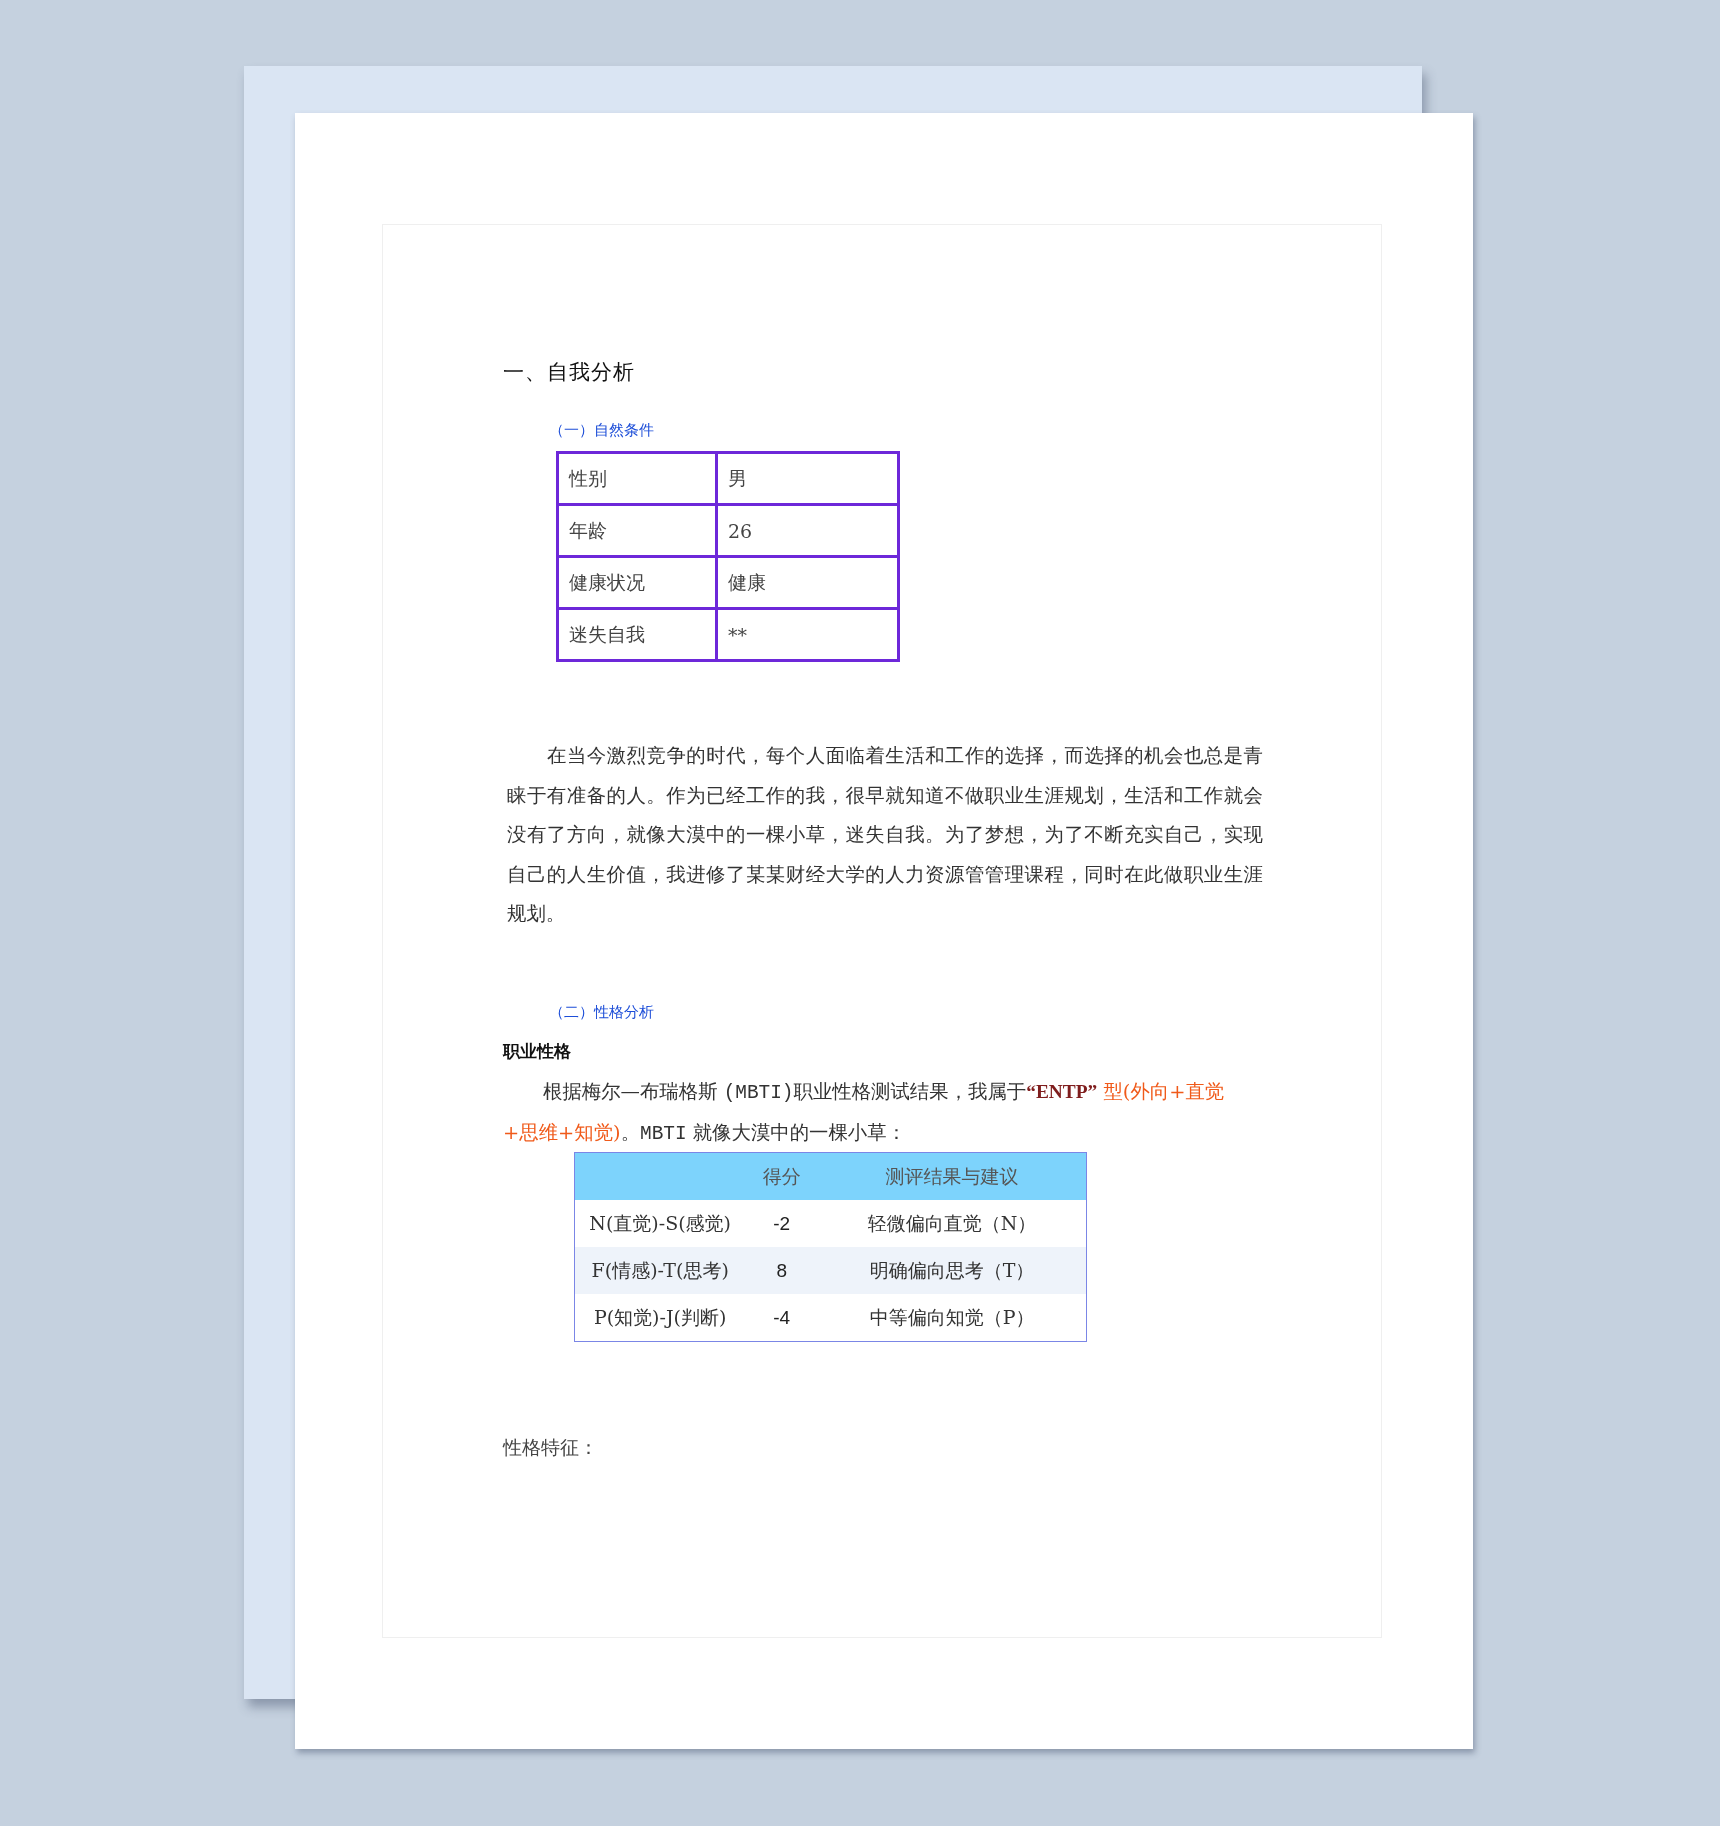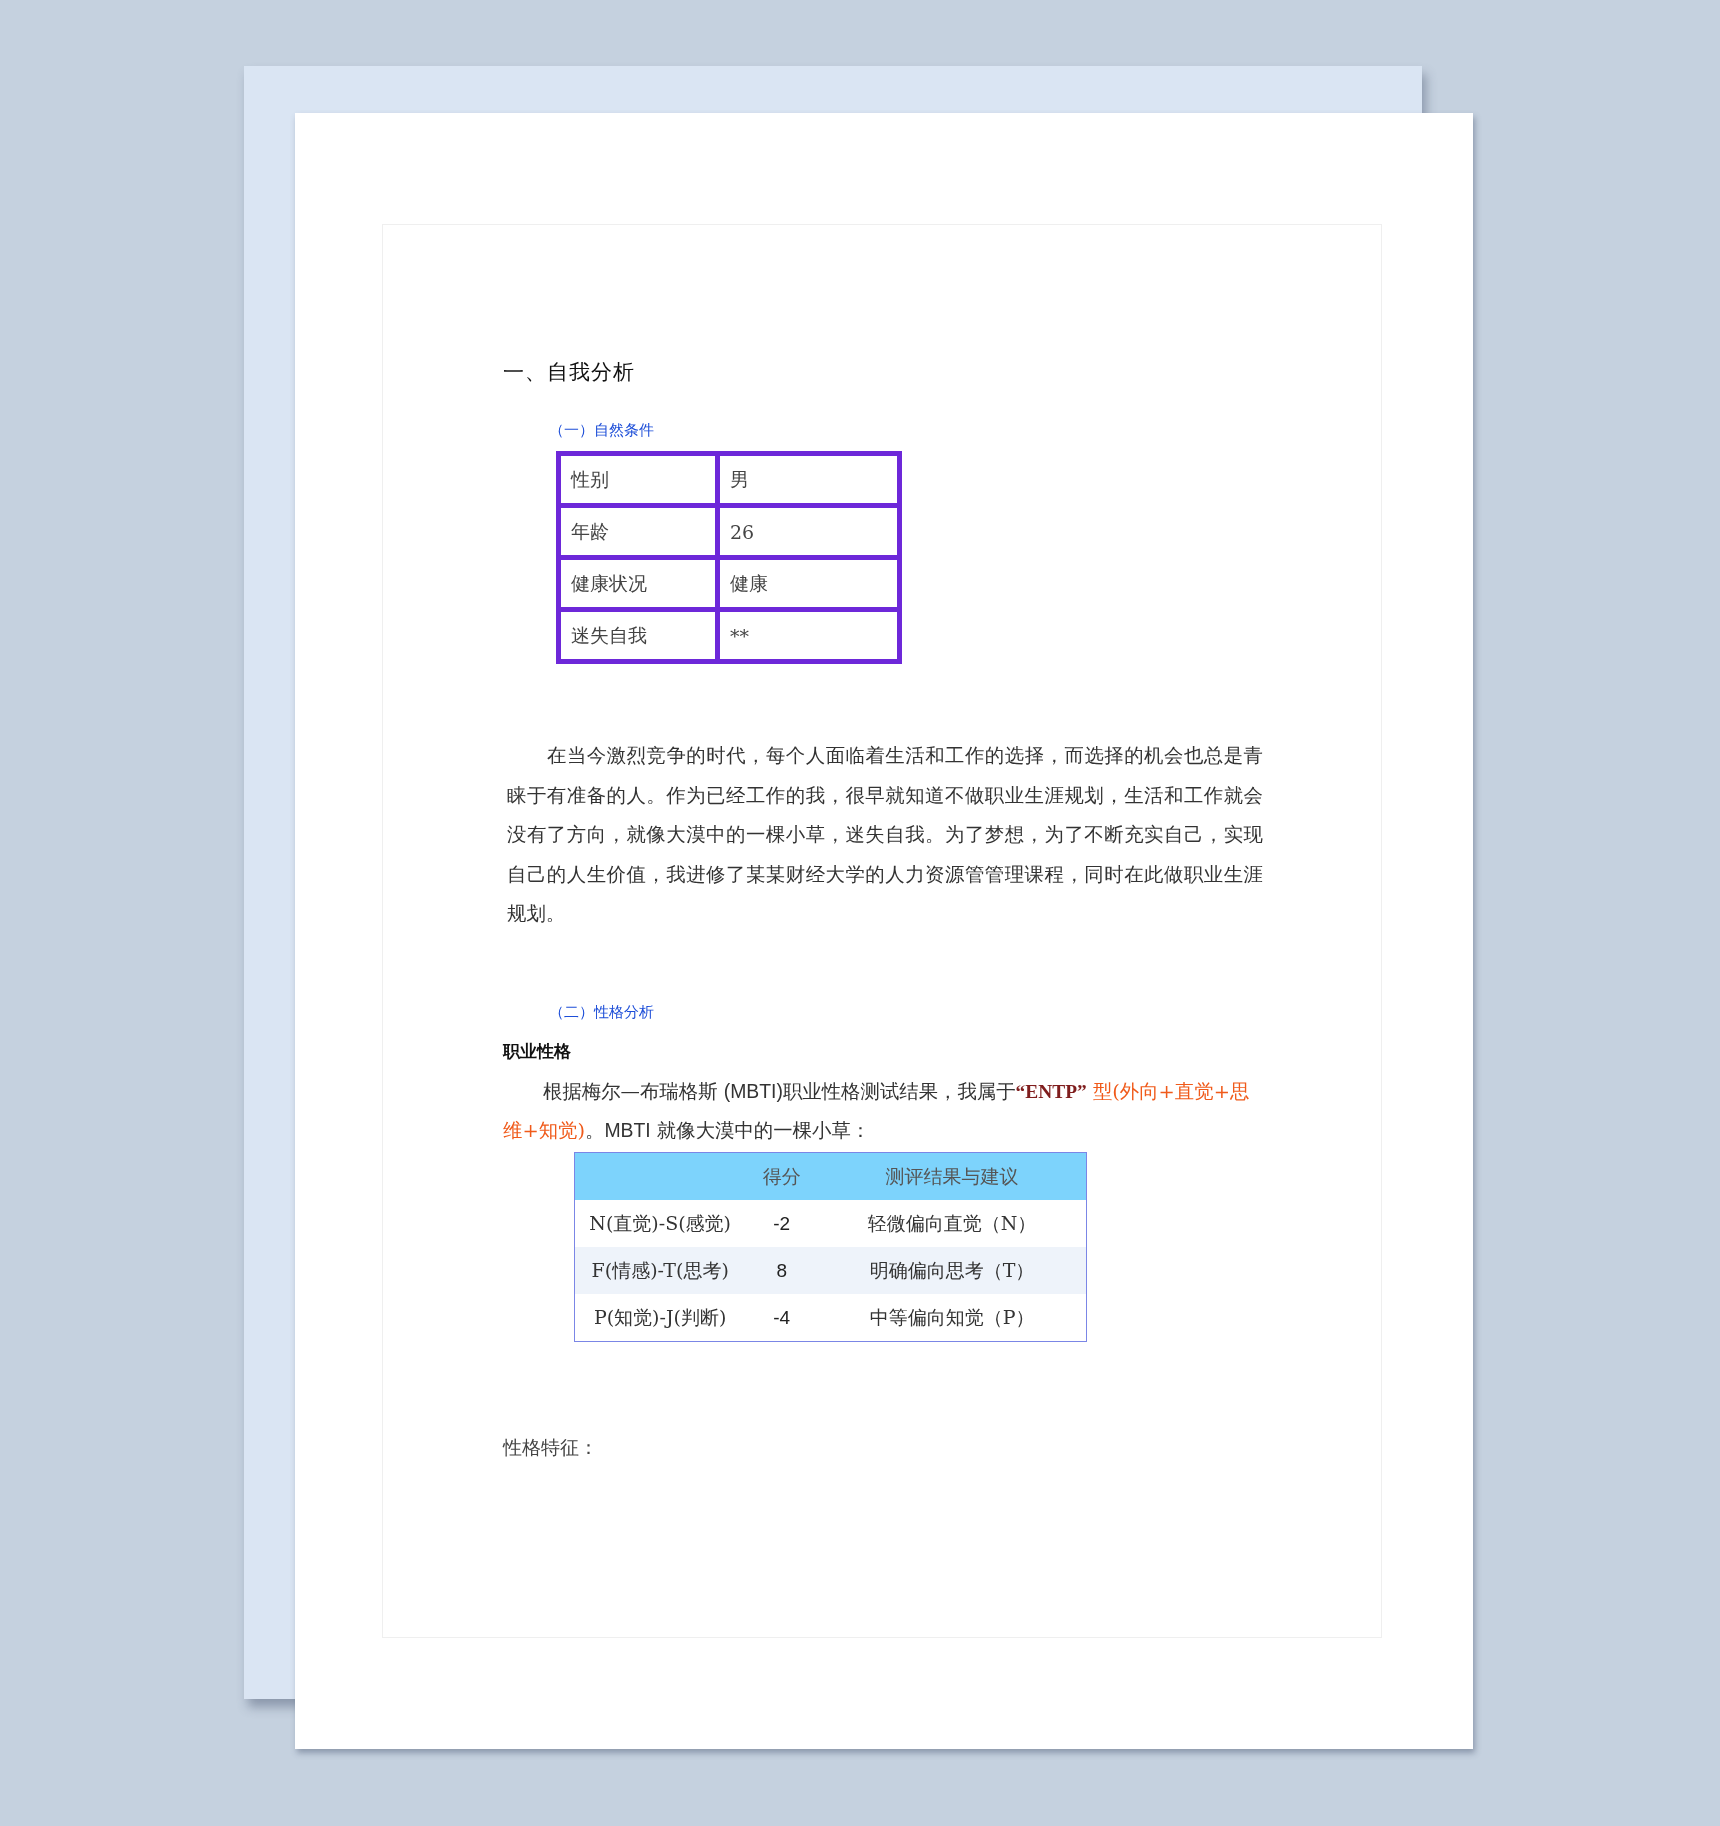--- a/index.html
+++ b/index.html
@@ -40,21 +40,21 @@
     }
     .h2.one { left: 549px; top: 417px; }
     .h2.two { left: 549px; top: 999px; }
 
     table.info {
       position: absolute; left: 556px; top: 451px;
       border-collapse: collapse;
       font-size: 19px; color: #444;
     }
     table.info td {
-      border: 5px solid #6d28d9;
+      border: 3px solid #6d28d9;
       height: 52px; padding: 0 0 0 10px;
       box-sizing: border-box;
       vertical-align: middle;
     }
     table.info td.k { width: 159px; }
     table.info td.v { width: 182px; }
 
     .para {
       position: absolute; left: 503px; top: 732px;
       width: 756px;
@@ -67,21 +67,21 @@
       left: 503px; top: 1038px;
       font-family: "DejaVu Sans", "Liberation Sans", sans-serif;
       font-weight: bold; font-size: 17px; line-height: 26px; color: #111;
     }
     .mbti-para {
       position: absolute; left: 503px; top: 1072px;
       width: 756px;
       font-size: 19.4px; line-height: 39px; color: #333;
       text-indent: 40px;
     }
-    .sans { font-family: Liberation Sans, sans-serif; }
+    .sans { font-family: Liberation Mono, monospace; }
     .orange { color: #f05a1a; }
     .orange-b { color: #7f1d1d; font-weight: bold; font-family: Liberation Serif, serif; text-align: right; }
 
     table.mbti {
       position: absolute; left: 574px; top: 1152px;
       width: 513px;
       border-collapse: collapse;
       border: 1.5px solid #7b86e6;
       font-size: 19px; color: #333;
     }

